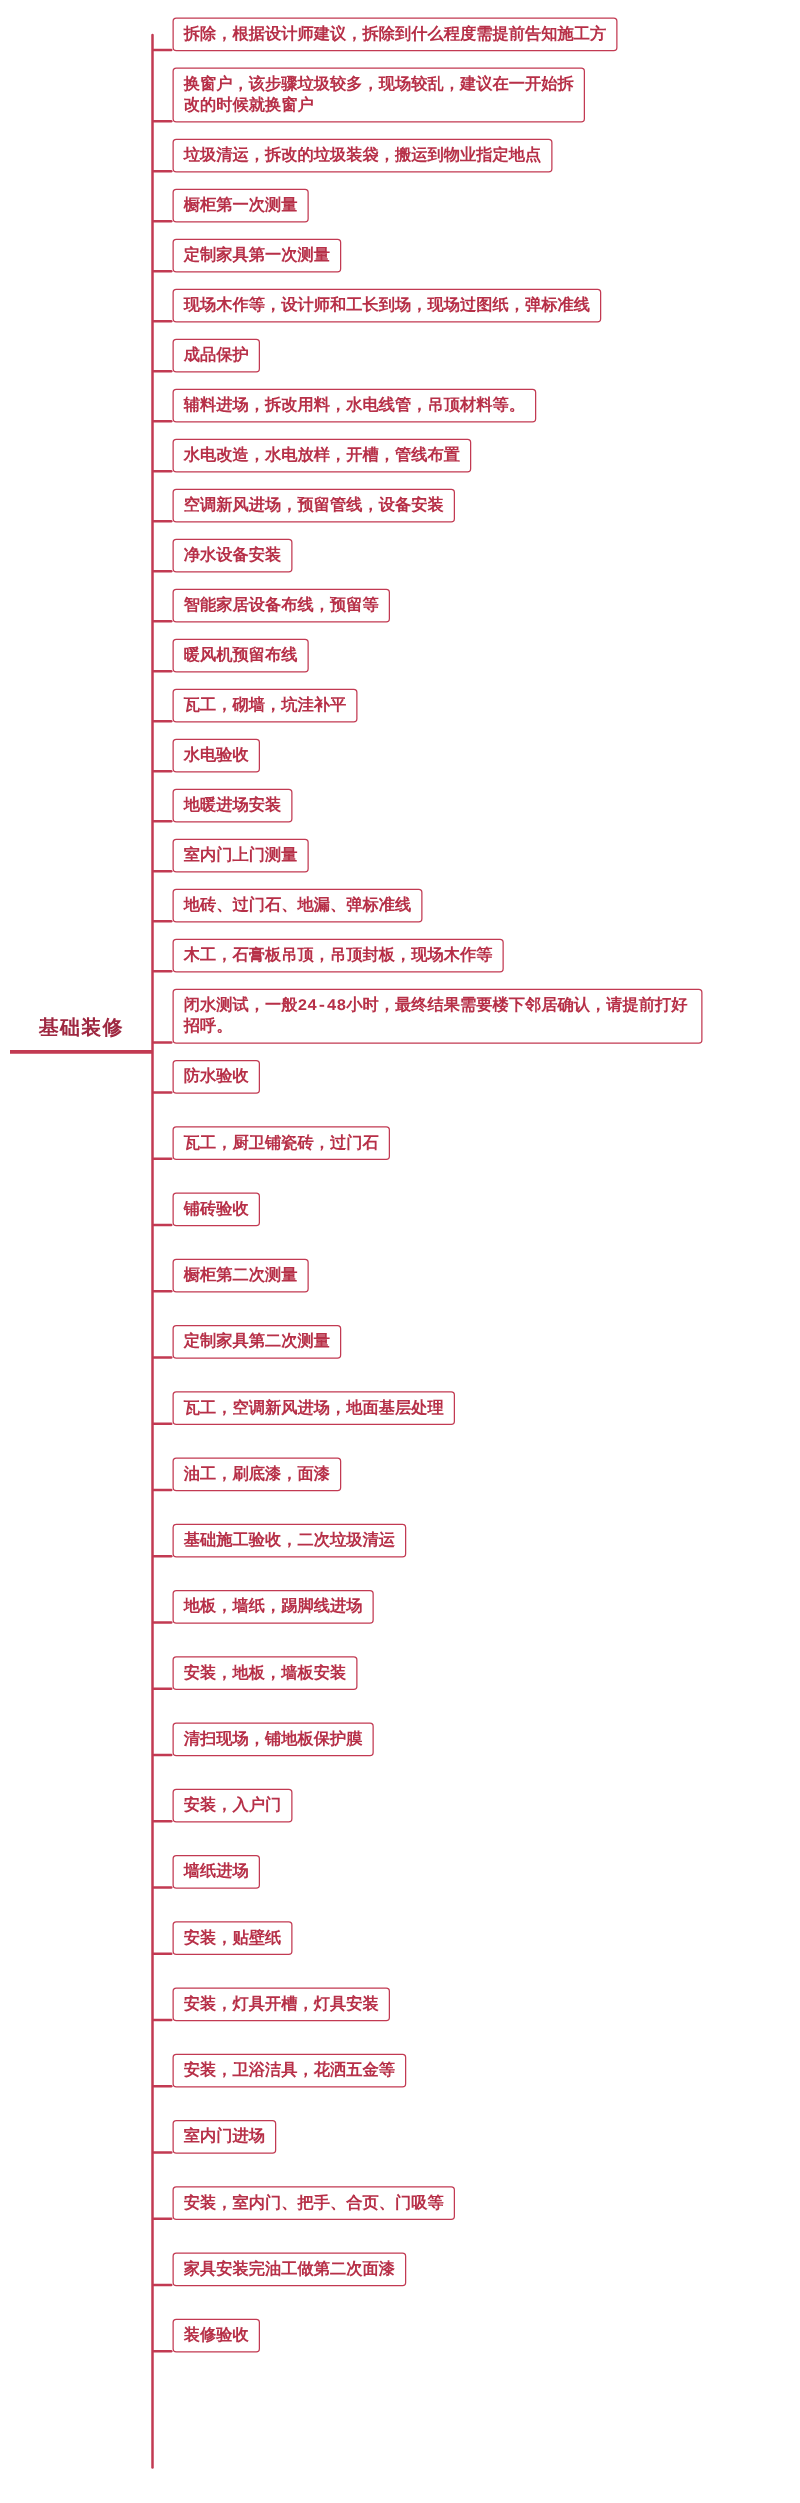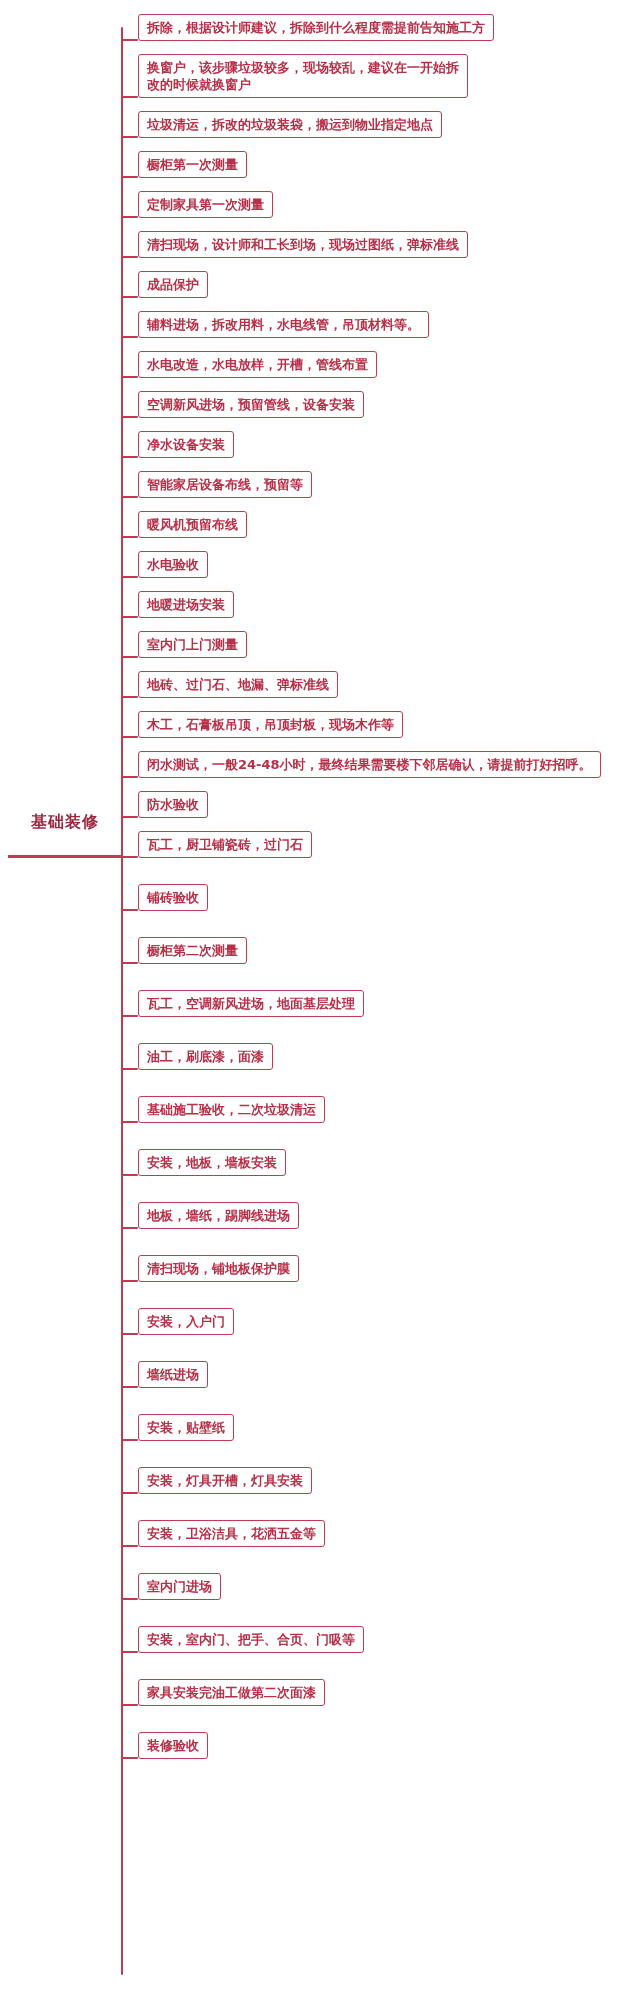--- a/index.html
+++ b/index.html
@@ -24,21 +24,21 @@
     background: var(--accent, #c23a52);
     border-radius: 2px;
   }
   
   .root {
     position: absolute;
     left: 8px;
     top: 812px;
     width: 114px;
     text-align: center;
-    padding-bottom: 22px;
+    padding-bottom: 7px;
     border-bottom: 3px solid var(--accent, #c23a52);
     color: var(--root-text, #9e2740);
     font-size: 16px;
     font-weight: bold;
     letter-spacing: 1px;
   }
   .items {
     position: absolute;
     left: 122px;
     top: 14px;
@@ -63,21 +63,21 @@
     background: #ffffff;
     padding: 4px 8px;
     font-size: 13px;
     line-height: 17px;
     font-weight: bold;
     color: var(--node-text, #b73048);
     white-space: nowrap;
   }
   
   .item-row:nth-child(2) .item-box { white-space: normal; max-width: 330px; }
-  .item-row:nth-child(20) .item-box { white-space: normal; max-width: 424px; }
+  .item-row:nth-child(20) .item-box { white-space: normal; max-width: 424px; font-family: Liberation Mono, monospace; }
 </style>
 </head>
 <body>
 
 <div class="canvas">
   <div class="spine"></div>
 
   <div class="root">
     <span>基础装修</span>
   </div>
@@ -114,21 +114,21 @@
   <div class="item-row">
     <div class="connector"></div>
     <div class="item-box">
       <span class="item-label">定制家具第一次测量</span>
     </div>
   </div>
 
   <div class="item-row">
     <div class="connector"></div>
     <div class="item-box">
-      <span class="item-label">清扫现场，设计师和工长到场，现场过图纸，弹标准线</span>
+      <span class="item-label">现场木作等，设计师和工长到场，现场过图纸，弹标准线</span>
     </div>
   </div>
 
   <div class="item-row">
     <div class="connector"></div>
     <div class="item-box">
       <span class="item-label">成品保护</span>
     </div>
   </div>
 
@@ -167,20 +167,26 @@
     </div>
   </div>
 
   <div class="item-row">
     <div class="connector"></div>
     <div class="item-box">
       <span class="item-label">暖风机预留布线</span>
     </div>
   </div>
 
+  <div class="item-row">
+    <div class="connector"></div>
+    <div class="item-box">
+      <span class="item-label">瓦工，砌墙，坑洼补平</span>
+    </div>
+  </div>
 
   <div class="item-row">
     <div class="connector"></div>
     <div class="item-box">
       <span class="item-label">水电验收</span>
     </div>
   </div>
 
   <div class="item-row">
     <div class="connector"></div>
@@ -238,20 +244,26 @@
     </div>
   </div>
 
   <div class="item-row">
     <div class="connector"></div>
     <div class="item-box">
       <span class="item-label">橱柜第二次测量</span>
     </div>
   </div>
 
+  <div class="item-row">
+    <div class="connector"></div>
+    <div class="item-box">
+      <span class="item-label">定制家具第二次测量</span>
+    </div>
+  </div>
 
   <div class="item-row">
     <div class="connector"></div>
     <div class="item-box">
       <span class="item-label">瓦工，空调新风进场，地面基层处理</span>
     </div>
   </div>
 
   <div class="item-row">
     <div class="connector"></div>
@@ -263,28 +275,28 @@
   <div class="item-row">
     <div class="connector"></div>
     <div class="item-box">
       <span class="item-label">基础施工验收，二次垃圾清运</span>
     </div>
   </div>
 
   <div class="item-row">
     <div class="connector"></div>
     <div class="item-box">
+      <span class="item-label">地板，墙纸，踢脚线进场</span>
+    </div>
+  </div>
+
+  <div class="item-row">
+    <div class="connector"></div>
+    <div class="item-box">
       <span class="item-label">安装，地板，墙板安装</span>
-    </div>
-  </div>
-
-  <div class="item-row">
-    <div class="connector"></div>
-    <div class="item-box">
-      <span class="item-label">地板，墙纸，踢脚线进场</span>
     </div>
   </div>
 
   <div class="item-row">
     <div class="connector"></div>
     <div class="item-box">
       <span class="item-label">清扫现场，铺地板保护膜</span>
     </div>
   </div>
 

